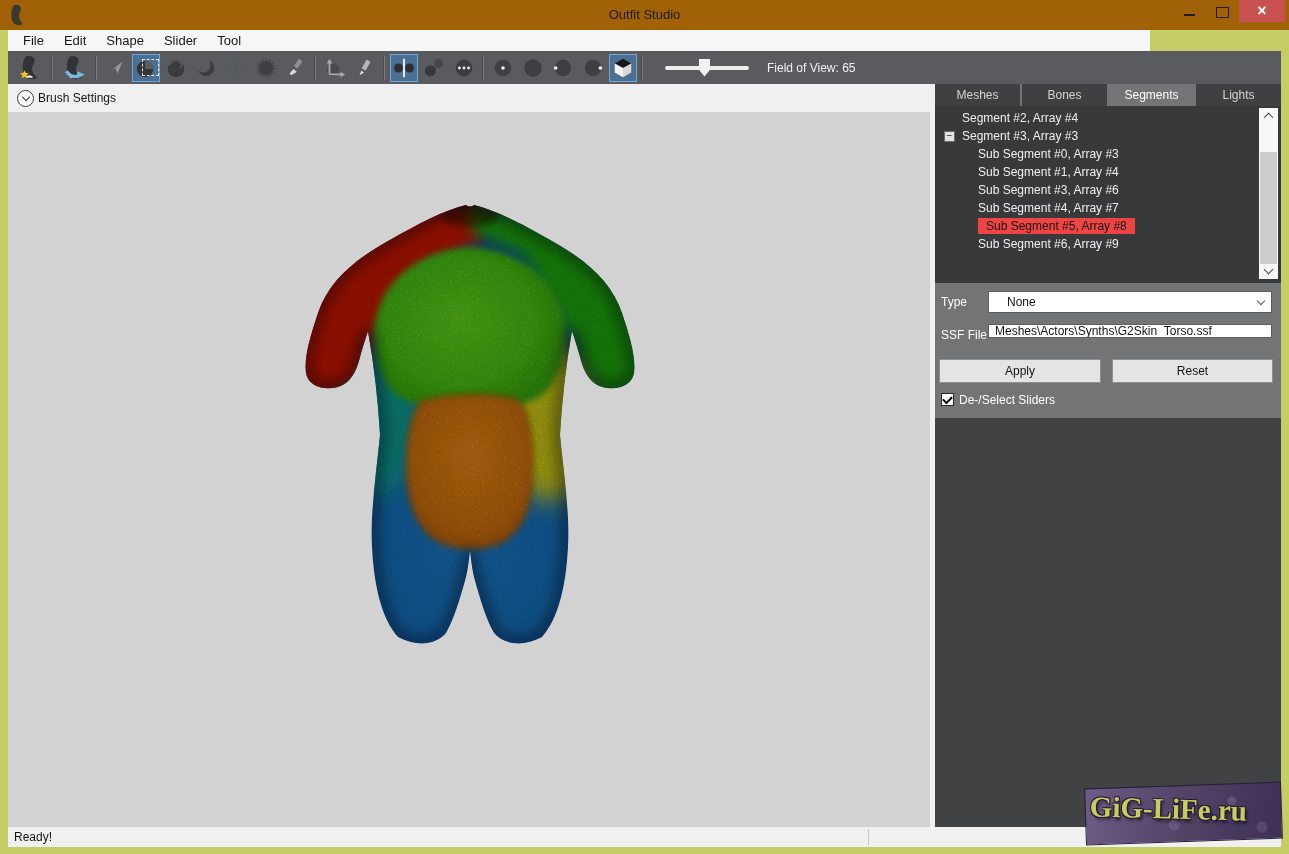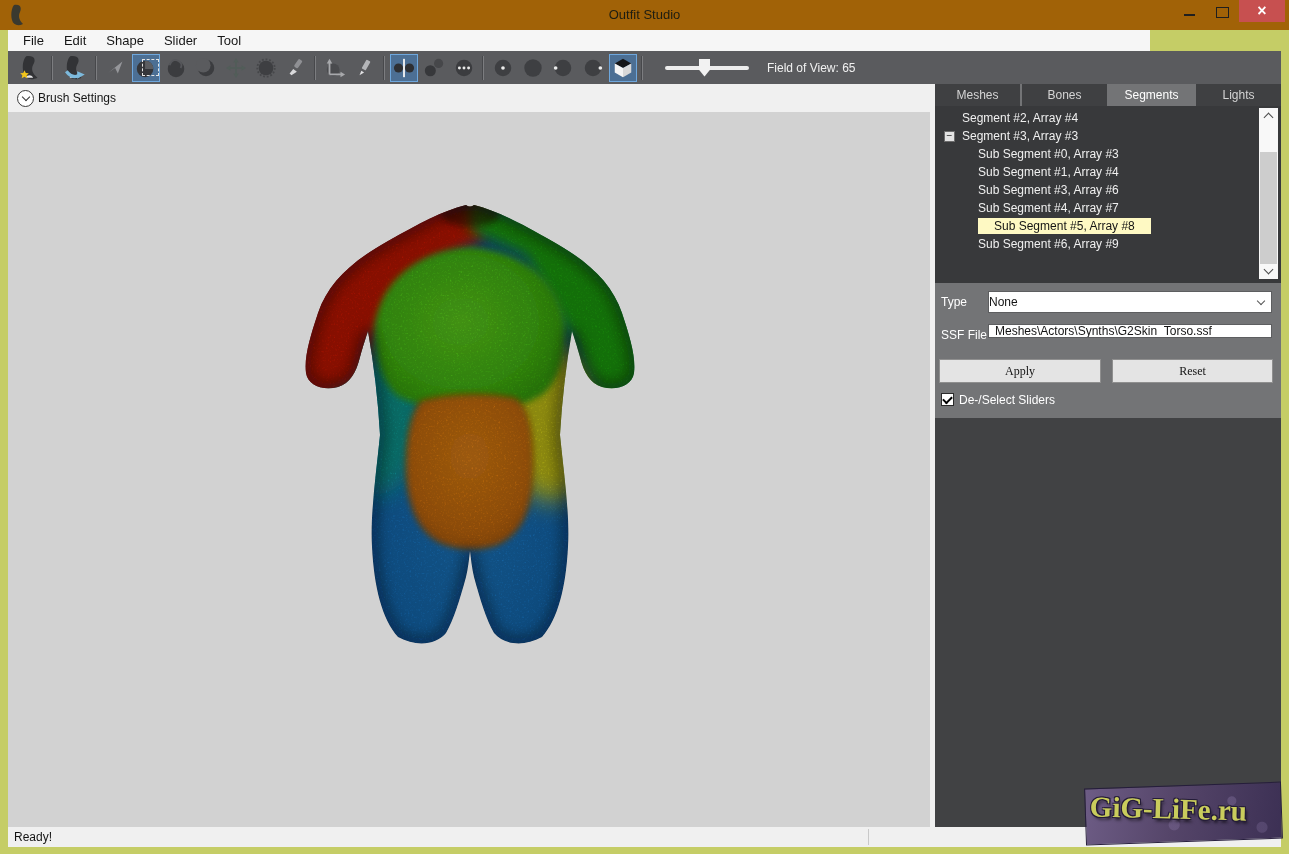--- a/index.html
+++ b/index.html
@@ -48,36 +48,36 @@
   .rightpanel{position:absolute;left:935px;top:84px;width:346px;height:743px;background:#414244}
   .tabs{height:22px;background:#737476;display:flex;gap:2px}
   .tab{flex:1;background:#3f4042;color:#d4d4d4;font-size:12px;display:flex;align-items:center;justify-content:center}
   .tab.active{background:#737476;color:#fff}
   .tree{height:177px;background:#38393b;position:relative;color:#f0f0f0;font-size:12px;
         padding-top:4px;box-sizing:border-box;overflow:hidden}
   .trow{height:18px;line-height:17px;padding-left:27px;position:relative;white-space:nowrap}
   .trow.lvl2{padding-left:43px}
   .expander{position:absolute;left:9px;top:3px;width:11px;height:11px;background:#e3e3e3;
             border:1px solid #6c6c6c;box-sizing:border-box;color:#222;font-size:10px;line-height:8px;text-align:center}
-  .trow.selected .lbl{background:#fef9c3;color:#141414;padding:1px 16px}
+  .trow.selected .lbl{background:#ef4444;color:#141414;padding:1px 8px}
   .vscroll{position:absolute;right:3px;top:2px;width:19px;height:171px;background:#f8f8f8}
   .varr{position:absolute;left:0;width:19px;height:16px;display:flex;align-items:center;justify-content:center}
   .chevU{width:6px;height:6px;border-left:1.6px solid #4c4c4c;border-top:1.6px solid #4c4c4c;transform:rotate(45deg);margin-top:3px}
   .chevD{width:6px;height:6px;border-right:1.6px solid #4c4c4c;border-bottom:1.6px solid #4c4c4c;transform:rotate(45deg);margin-top:-3px}
   .vthumb{position:absolute;left:1px;width:17px;top:44px;height:112px;background:#cdcdcd}
   .controls{height:135px;background:#737476;position:relative;font-size:12px;color:#fff}
   .flabel{position:absolute;color:#fff}
   .combo{position:absolute;left:53px;top:8px;width:284px;height:22px;background:#fff;border:1px solid #5d5e60;
          box-sizing:border-box;display:flex;align-items:center;color:#141414}
-  .combo .val{padding-left:0;flex:1}
+  .combo .val{padding-left:18px;flex:1}
   .combo .cdown{border-color:#555;margin-right:7px}
   .ssf-input{position:absolute;left:53px;top:41px;width:284px;height:14px;background:#fff;border:1px solid #5d5e60;
              box-sizing:border-box;font-family:"Liberation Sans",sans-serif;font-size:12px;color:#141414;padding:0 6px}
   .pbtn{position:absolute;top:76px;height:24px;background:#e4e4e4;border:1px solid #8f8f8f;
-        font-family:Liberation Serif, serif;font-size:12px;color:#141414}
+        font-family:Liberation Sans, sans-serif;font-size:12px;color:#141414}
   .pbtn.apply{left:4px;width:162px}
   .pbtn.reset{left:177px;width:161px}
   .chkbox{position:absolute;left:6px;top:110px;width:13px;height:13px;background:#fff;border:1px solid #2a2a2a;
           box-sizing:border-box;display:flex;align-items:center;justify-content:center}
   .chkmark{width:7px;height:4px;border-left:2px solid #000;border-bottom:2px solid #000;transform:rotate(-45deg);margin-top:-2px}
   .chklabel{position:absolute;left:24px;top:110px;color:#fff}
   .darkarea{height:409px;background:#414244}
   
   .statusbar{position:absolute;left:8px;top:827px;width:1273px;height:20px;background:#f0f0f0;
              font-size:12px;color:#141414;line-height:20px;padding-left:6px;box-sizing:border-box}

